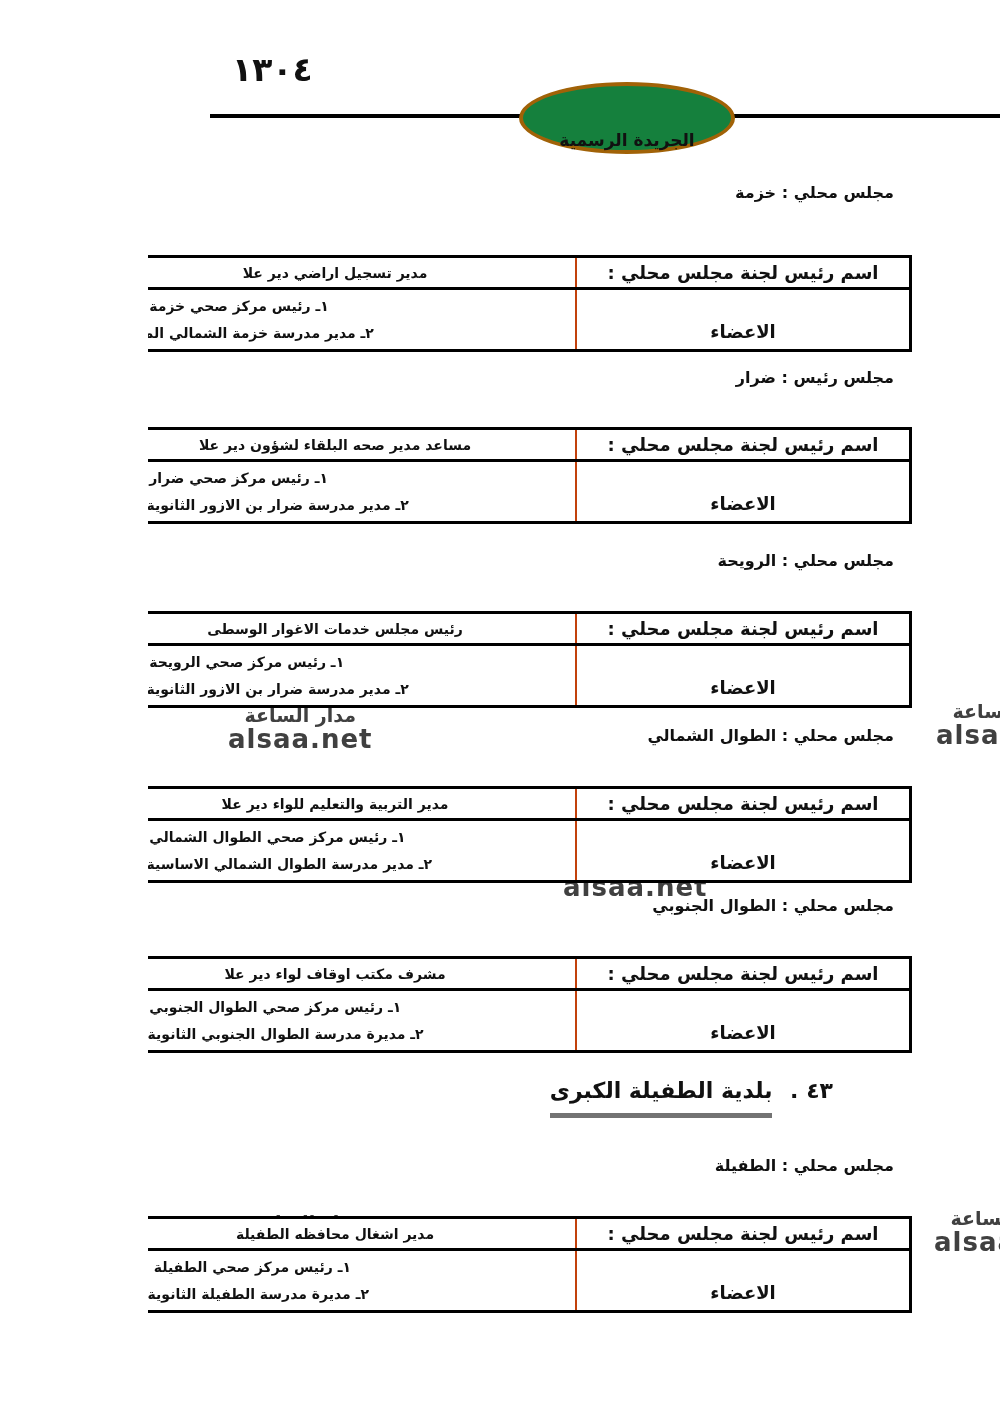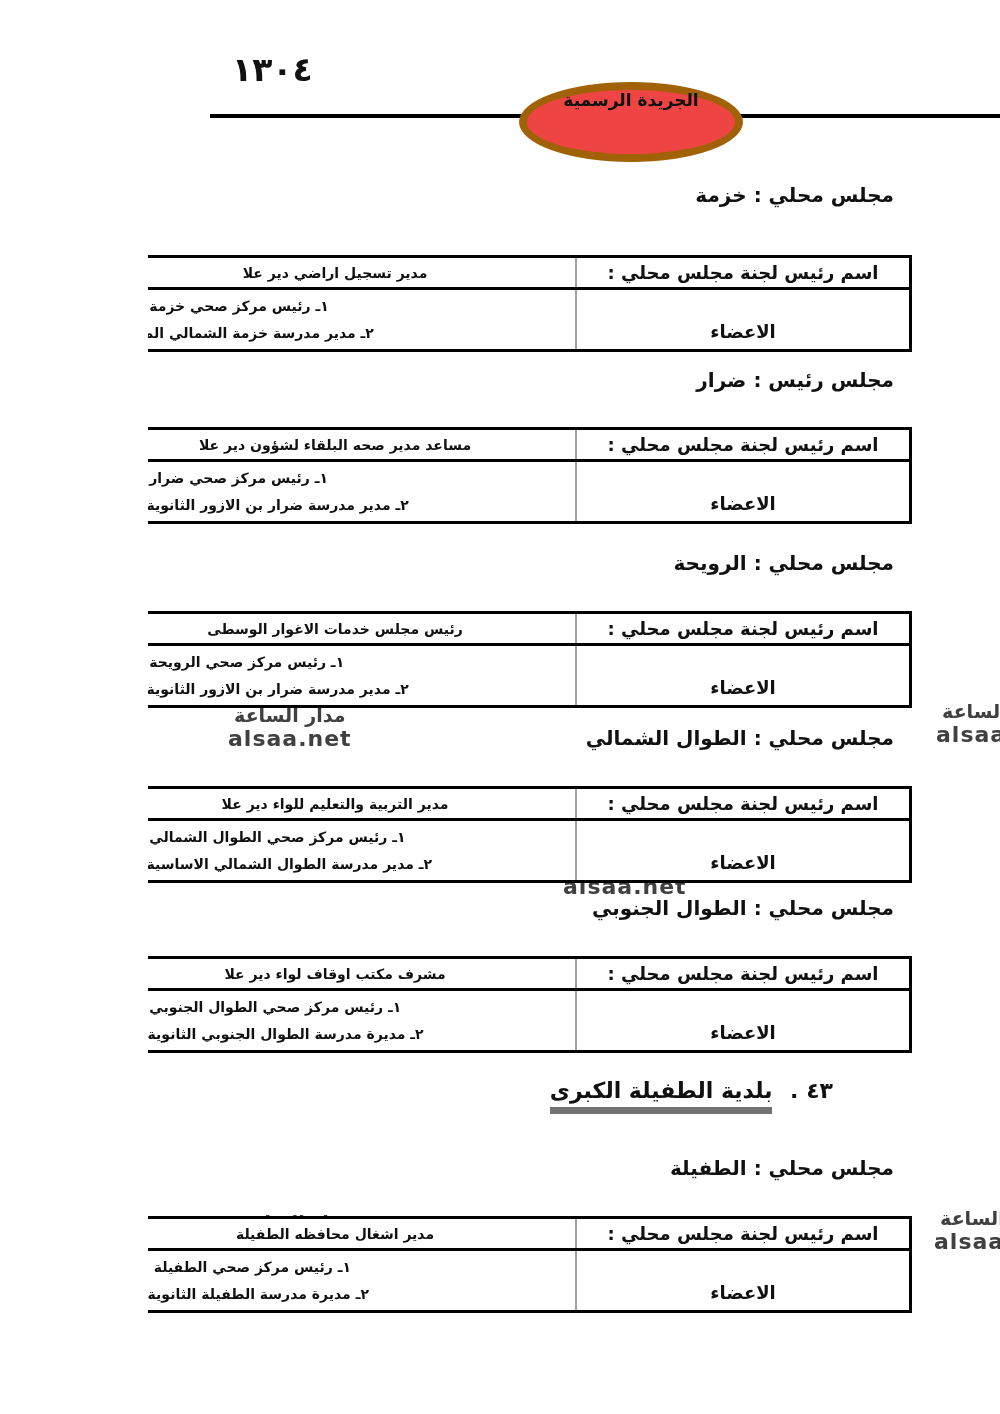--- a/index.html
+++ b/index.html
@@ -18,53 +18,53 @@
     font-size:33px;font-weight:bold;letter-spacing:9px;
     direction:ltr;
   }
   .header-rule{
     position:absolute;left:62px;top:114px;
     width:873px;height:4px;background:#000;
   }
   .gazette-ellipse{
     position:absolute;left:371px;top:82px;
     width:208px;height:64px;
-    border:8px solid #a16207;border-radius:50%;
-    background:#ef4444;
-    display:flex;align-items:flex-start;justify-content:center;
+    border:4px solid #a16207;border-radius:50%;
+    background:#15803d;
+    display:flex;align-items:flex-end;justify-content:center;
     z-index:4;
   }
   .gazette-ellipse .t{font-size:17px;font-weight:bold;}
   
   .sec-title{
     position:absolute;right:106px;
-    font-size:20px;font-weight:bold;
+    font-size:16px;font-weight:bold;
     white-space:nowrap;z-index:2;
   }
   .muni-heading{
     position:absolute;right:167px;top:1078px;
     font-size:22px;font-weight:bold;white-space:nowrap;z-index:2;
   }
   .muni-heading .num{margin-left:10px;}
   .muni-heading .u{
-    border-bottom:7px solid #737373;padding-bottom:4px;
+    border-bottom:5px solid #737373;padding-bottom:10px;
   }
   
   .gov-table{
     position:absolute;right:88px;width:820px;
     border:3px solid #000;background:#fff;
     box-sizing:border-box;z-index:2;
   }
   .gt-row{display:flex;box-sizing:border-box;}
   .gt-row.head{height:32px;border-bottom:3px solid #000;}
   .gt-row.body{height:59px;}
   .cell{box-sizing:border-box;}
   .cell.label{
     width:334px;flex:0 0 334px;
-    border-left:2px solid #a3a3a3;
+    border-left:2px solid #c2410c;
     display:flex;justify-content:center;
     font-weight:bold;font-size:18px;
   }
   .gt-row.head .cell.label{align-items:center;}
   .gt-row.body .cell.label{align-items:flex-end;padding-bottom:7px;}
   .cell.value{
     flex:1 1 auto;
     font-weight:bold;font-size:14px;
   }
   .gt-row.head .cell.value{
@@ -76,21 +76,21 @@
   }
   .member{line-height:27px;white-space:nowrap;}
   
   .watermark{
     position:absolute;z-index:1;
     text-align:center;
     color:#404040;font-weight:bold;
     line-height:24px;white-space:nowrap;
   }
   .watermark .l1{font-size:19px;}
-  .watermark .l2{font-size:22px;letter-spacing:1px;direction:ltr;}
+  .watermark .l2{font-size:26px;letter-spacing:1px;direction:ltr;}
 </style>
 </head>
 <body>
 
 <div class="page">
 
   <div class="page-number">١٣٠٤</div>
   <div class="header-rule"></div>
   <div class="gazette-ellipse">
     <span class="t">الجريدة الرسمية</span>

